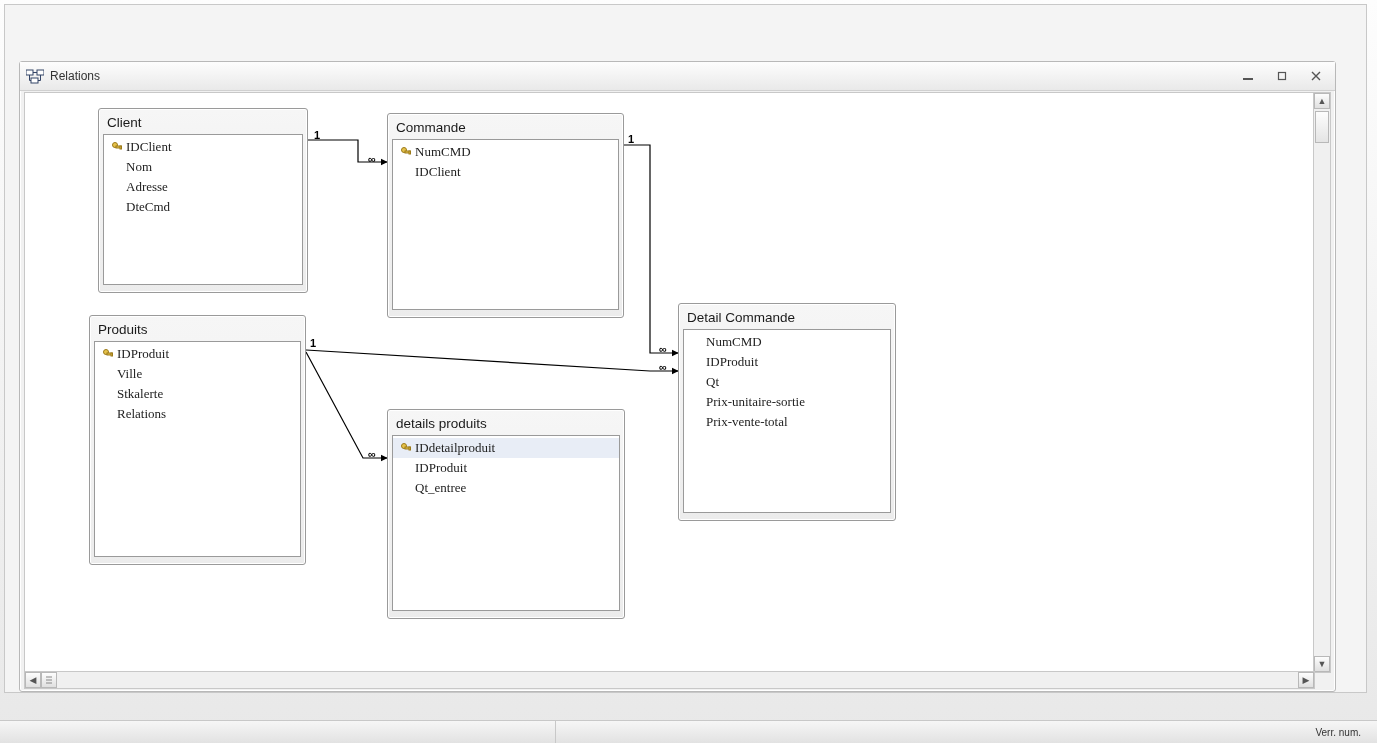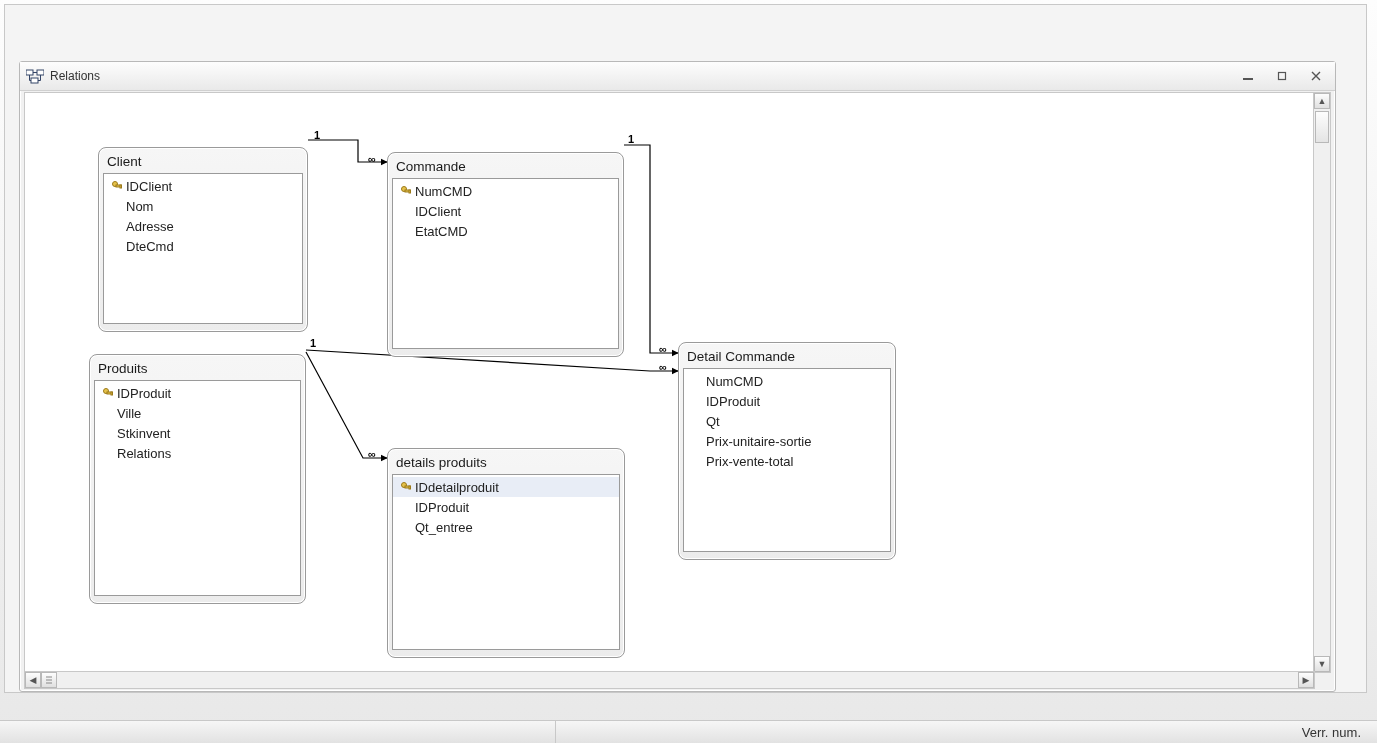--- a/index.html
+++ b/index.html
@@ -68,52 +68,52 @@
     border:1px solid #b8b8b8;
     margin:0;
     display:flex; align-items:center; justify-content:center;
     font-size:9px; color:#555;
   }
   .statusbar {
     position:absolute; left:0; right:0; bottom:0; height:22px;
     background:linear-gradient(#f6f6f6,#e2e2e2);
     border-top:1px solid #c8c8c8;
     display:flex; align-items:center; justify-content:flex-end;
-    padding:0 16px; font-size:13px; color:#333;
+    padding:0 16px; font-size:10px; color:#333;
   }
   .statusbar-divider {
     position:absolute; left:555px; top:0; bottom:0; width:1px;
     background:#c8c8c8;
   }
 
   .entity {
     position:absolute;
     background:linear-gradient(#f6f6f6,#ececec);
     border:1px solid #9a9a9a;
-    border-radius:8px;
+    border-radius:3px;
     padding:4px;
     box-shadow: 0 0 0 1px #fff inset;
-    margin-top: 39px;
   }
   .entity-title {
     padding:2px 4px 4px 4px;
     font-size:13.5px;
     color:#1a1a1a;
   }
   .entity-body {
     border:1px solid #9a9a9a;
     background:#fff;
     padding:2px 0;
   }
   .field {
     display:flex; align-items:center;
     height:20px;
     padding:0 4px 0 4px;
     font-size:13px;
     white-space:nowrap;
+    font-family:Liberation Serif, serif;
   }
   .field.selected { background:#e8edf6; }
   .field .keycol { width:18px; display:inline-flex; justify-content:center; }
   .key-icon { width:12px; height:12px; }
 
   svg.rel-lines { position:absolute; left:0; top:0; width:100%; height:100%; pointer-events:none; }
 
   .card-label {
     position:absolute;
     font-size:11px;
@@ -221,24 +221,20 @@
                   <rect x="5" y="5" width="5" height="2" fill="#e6c24a" stroke="#9c7a1a"></rect>
                   <rect x="9" y="5" width="1.5" height="3" fill="#e6c24a" stroke="#9c7a1a"></rect>
                 </svg>
               </span>
               <span>NumCMD</span>
             </div>
           <div class="field">
               <span class="keycol"></span>
               <span>IDClient</span>
             </div>
-          <div class="field">
-              <span class="keycol"></span>
-              <span>EtatCMD</span>
-            </div>
         </div>
       </div>
 
       <div class="entity" style="left:64px; top:222px; width:207px; height:240px;">
         <div class="entity-title">Produits</div>
         <div class="entity-body" style="height:210px;">
           <div class="field">
               <span class="keycol">
                 <svg class="key-icon" viewBox="0 0 12 12">
                   <circle cx="4" cy="4" r="2.5" fill="#e6c24a" stroke="#9c7a1a"></circle>
@@ -247,21 +243,21 @@
                 </svg>
               </span>
               <span>IDProduit</span>
             </div>
           <div class="field">
               <span class="keycol"></span>
               <span>Ville</span>
             </div>
           <div class="field">
               <span class="keycol"></span>
-              <span>Stkinvent</span>
+              <span>Stkalerte</span>
             </div>
           <div class="field">
               <span class="keycol"></span>
               <span>Relations</span>
             </div>
         </div>
       </div>
 
       <div class="entity" style="left:362px; top:316px; width:228px; height:200px;">
         <div class="entity-title">details produits</div>

